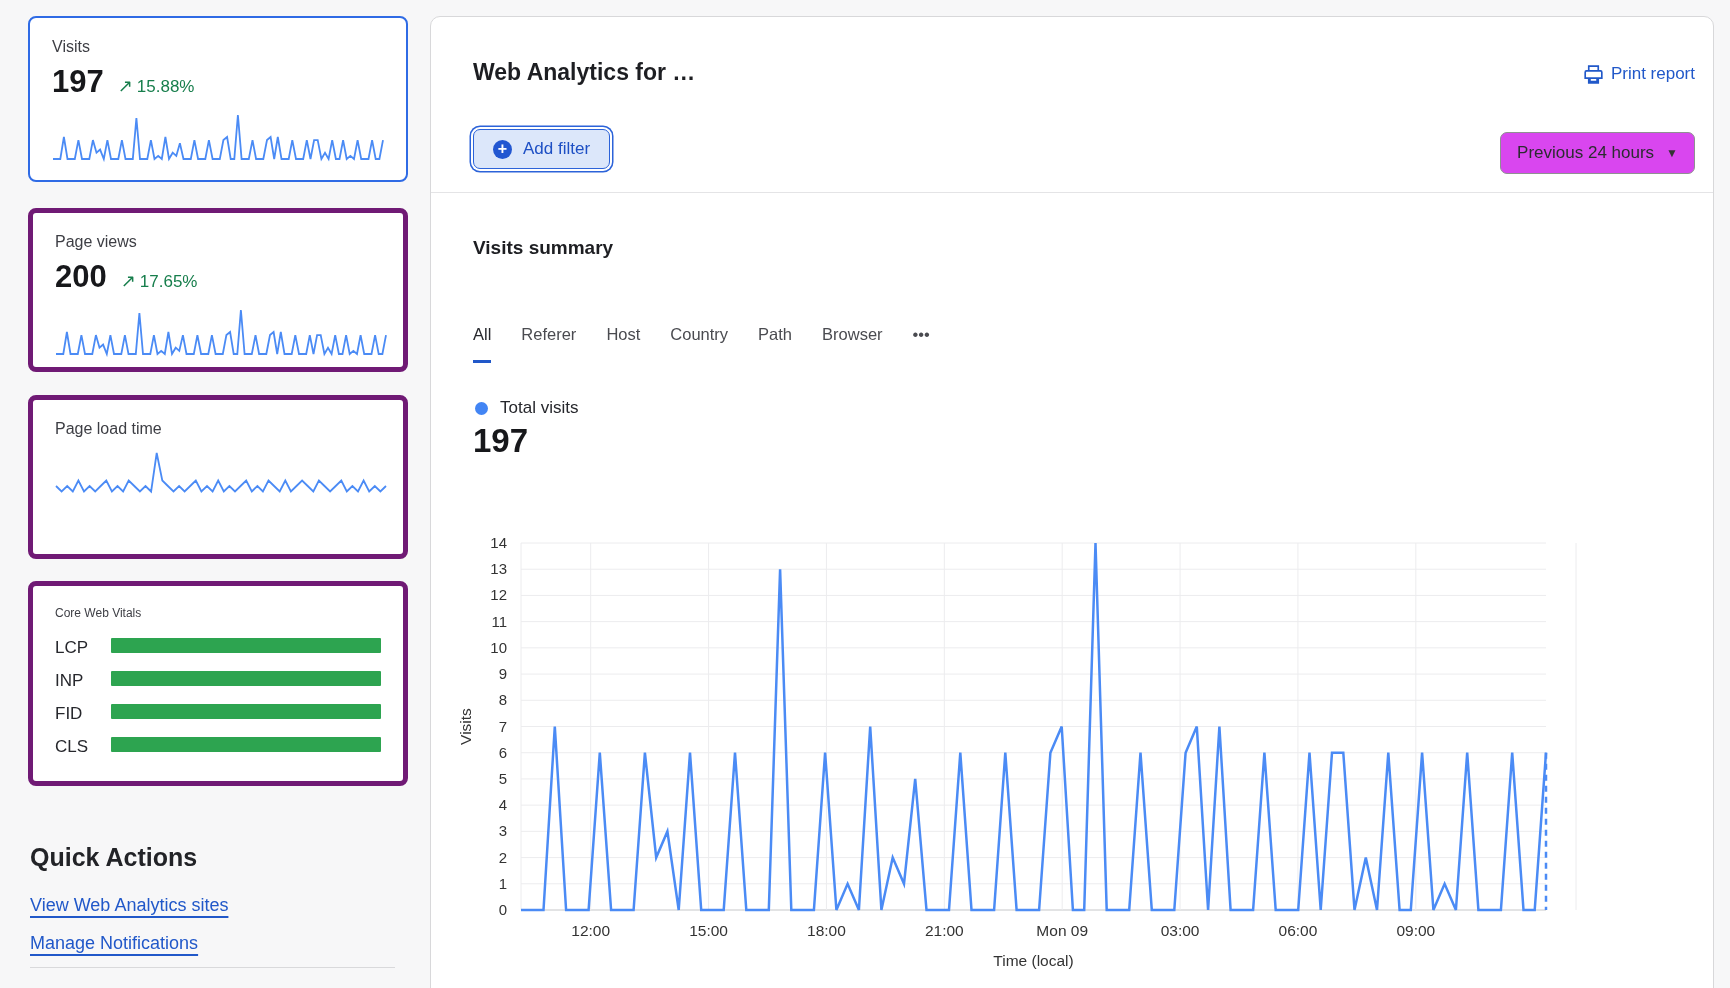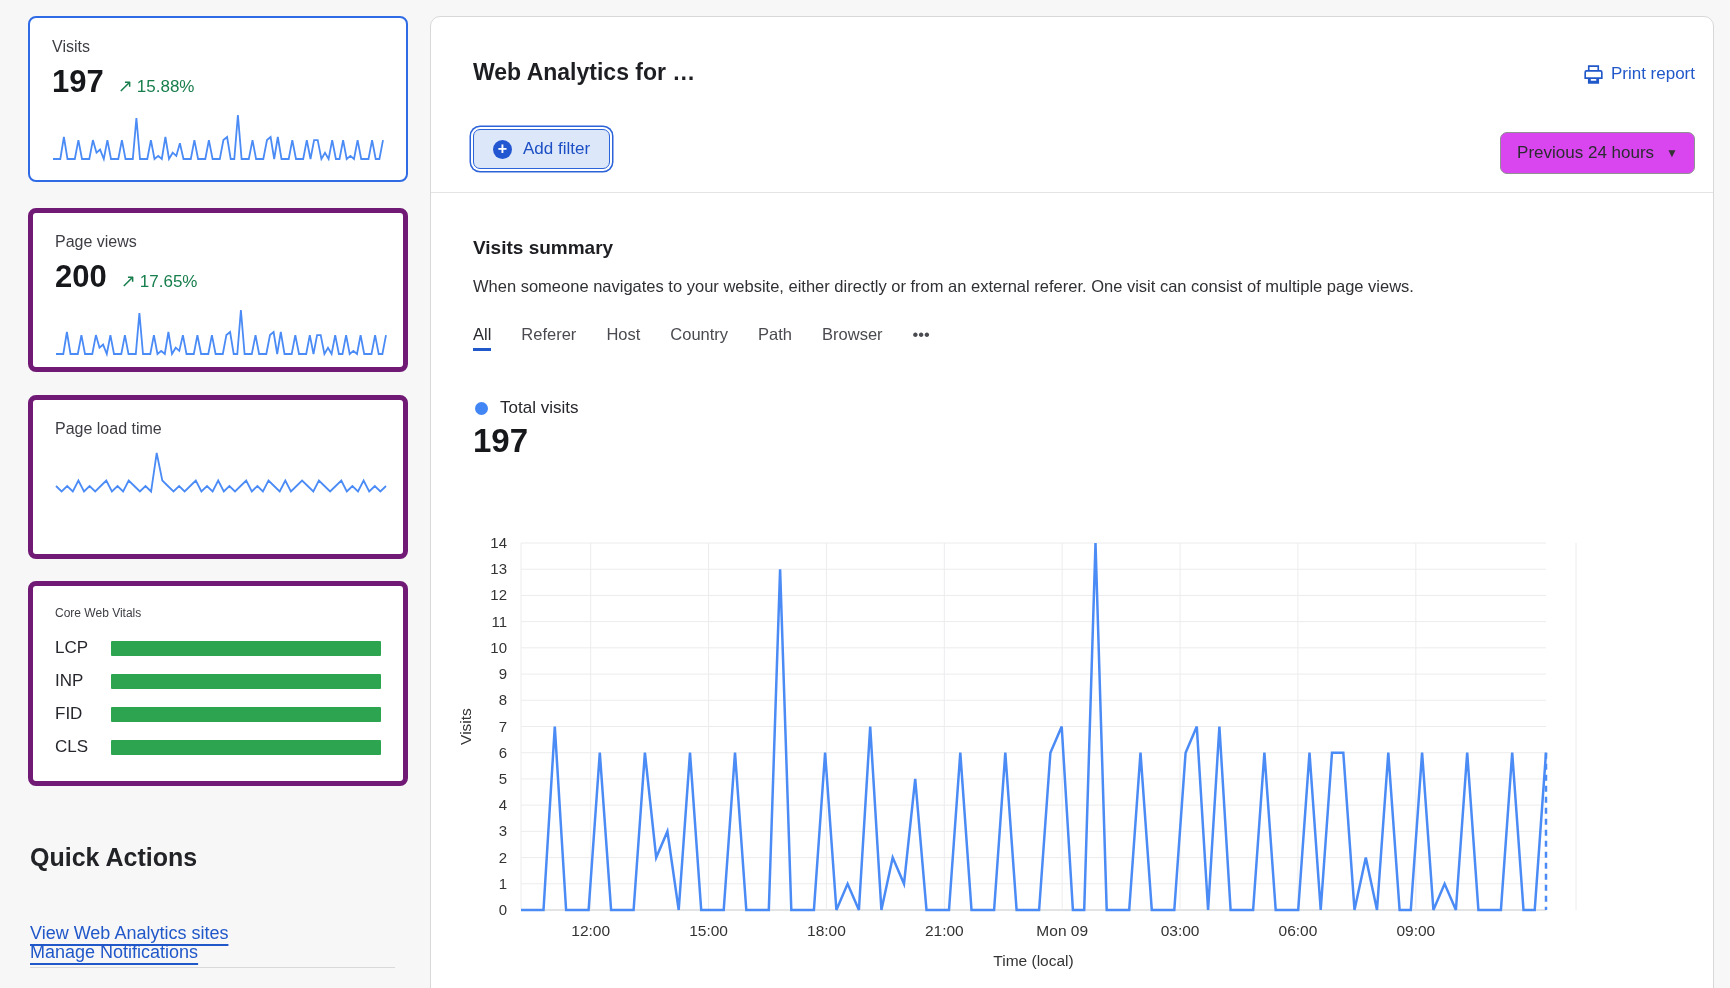--- a/index.html
+++ b/index.html
@@ -16,26 +16,26 @@
   }
   .card.selected { border:2px solid #2f6be5; }
   .card-label { font-size:16px; color:#3d3e44; }
   .value-row { margin-top:8px; display:flex; align-items:baseline; gap:14px; }
   .card-value { font-size:31px; font-weight:bold; color:#17181b; }
   .card-delta { font-size:17px; color:#177e4c; }
   .card-delta .arrow { font-size:18px; margin-right:4px; }
   .spark { display:block; margin-top:10px; }
   
   .cwv-title { font-size:12px; color:#3d3e44; margin-bottom:18px; }
-  .cwv-row { display:flex; align-items:center; margin-bottom:13px; }
+  .cwv-row { display:flex; margin-bottom:13px; }
   .cwv-label { width:56px; font-size:17px; color:#26272c; }
   .cwv-bar { flex:1; height:15px; border-radius:1px; }
   
   .qa-title { position:absolute; left:30px; top:843px; font-size:25px; font-weight:bold; color:#222327; }
-  .qa-link { position:absolute; left:30px; font-size:18px; color:#2158c9; text-decoration:underline; text-decoration-thickness:2px; text-underline-offset:5px; cursor:pointer;margin-top:28px; }
+  .qa-link { position:absolute; left:30px; font-size:18px; color:#2158c9; text-decoration:underline; text-decoration-thickness:2px; text-underline-offset:5px; cursor:pointer; }
   .qa-divider { position:absolute; left:30px; top:967px; width:365px; height:1px; background:#d9d9db; }
   
   .panel {
     position:absolute; left:430px; top:16px; width:1284px; height:990px;
     background:#fff; border:1px solid #d8d8da; border-radius:10px;
   }
   .panel-title { position:absolute; left:42px; top:42px; font-size:23px; font-weight:bold; color:#1d1e22; }
   .print-report { position:absolute; right:18px; top:47px; display:flex; align-items:center; gap:8px;
     font-size:17px; color:#2158c9; cursor:pointer;padding-left:44px; }
   .btn-add-filter {
@@ -49,21 +49,21 @@
   .btn-range {
     position:absolute; right:18px; top:115px; display:flex; align-items:center; gap:12px;
     background:#d946ef; border:1px solid #8f9092; border-radius:7px; padding:10px 16px;
     font-size:17px; color:#2b2c30; cursor:pointer;
   }
   .caret { font-size:12px; color:#333; }
   .panel-divider { position:absolute; left:0; top:175px; width:100%; height:1px; background:#e4e4e6; }
   .section-title { position:absolute; left:42px; top:220px; font-size:19px; font-weight:bold; color:#1d1e22; }
   .section-desc { position:absolute; left:42px; top:260px; font-size:16.5px; color:#303135; }
   .tabs { position:absolute; left:42px; top:308px; display:flex; gap:30px; }
-  .tab { font-size:16.5px; color:#4a4b50; padding-bottom:4px; cursor:pointer; }
+  .tab { font-size:16.5px; color:#4a4b50; padding-bottom:16px; cursor:pointer; }
   .tab.active { color:#26272c; border-bottom:3px solid #2158c9; }
   .legend-row { position:absolute; left:44px; top:381px; display:flex; align-items:center; gap:12px; }
   .legend-dot { width:13px; height:13px; border-radius:50%; background:#4285f4; }
   .legend-label { font-size:17px; color:#26272c; }
   .total-value { position:absolute; left:42px; top:405px; font-size:33px; font-weight:bold; color:#17181b; }
   .chart-wrap { position:absolute; left:10px; top:500px; }
   svg text { font-family:"Liberation Sans", sans-serif; }
 </style>
 </head>
 <body>
@@ -114,21 +114,21 @@
       <div class="cwv-bar" style="background: rgb(45, 164, 80);"></div>
     </div>
     <div class="cwv-row">
       <span class="cwv-label">CLS</span>
       <div class="cwv-bar" style="background: rgb(45, 164, 80);"></div>
     </div>
   </div>
 
   <div class="qa-title">Quick Actions</div>
   <a class="qa-link" style="top:895px;">View Web Analytics sites</a>
-  <a class="qa-link" style="top:914px;">Manage Notifications</a>
+  <a class="qa-link" style="top:933px;">Manage Notifications</a>
   <div class="qa-divider"></div>
 </div>
 
 <div class="panel">
 
   <div class="panel-title">Web Analytics for …</div>
 
   <div class="print-report">
     <svg width="19" height="19" viewBox="0 0 16 16">
       <path d="M4 1h8v4H4z M2 5h12a1 1 0 0 1 1 1v5h-3v4H4v-4H1V6a1 1 0 0 1 1-1z M5 11h6v3H5z" fill="none" stroke="#2158c9" stroke-width="1.4"></path>
@@ -142,21 +142,20 @@
   </button>
 
   <div class="btn-range">
     <span>Previous 24 hours</span>
     <span class="caret">▼</span>
   </div>
 
   <div class="panel-divider"></div>
 
   <div class="section-title">Visits summary</div>
-  <div class="section-desc">When someone navigates to your website, either directly or from an external referer. One visit can consist of multiple page views.</div>
 
   <div class="tabs" id="tabs">
       <span class="tab active">All</span>
       <span class="tab">Referer</span>
       <span class="tab">Host</span>
       <span class="tab">Country</span>
       <span class="tab">Path</span>
       <span class="tab">Browser</span>
       <span class="tab">•••</span>
     </div>

